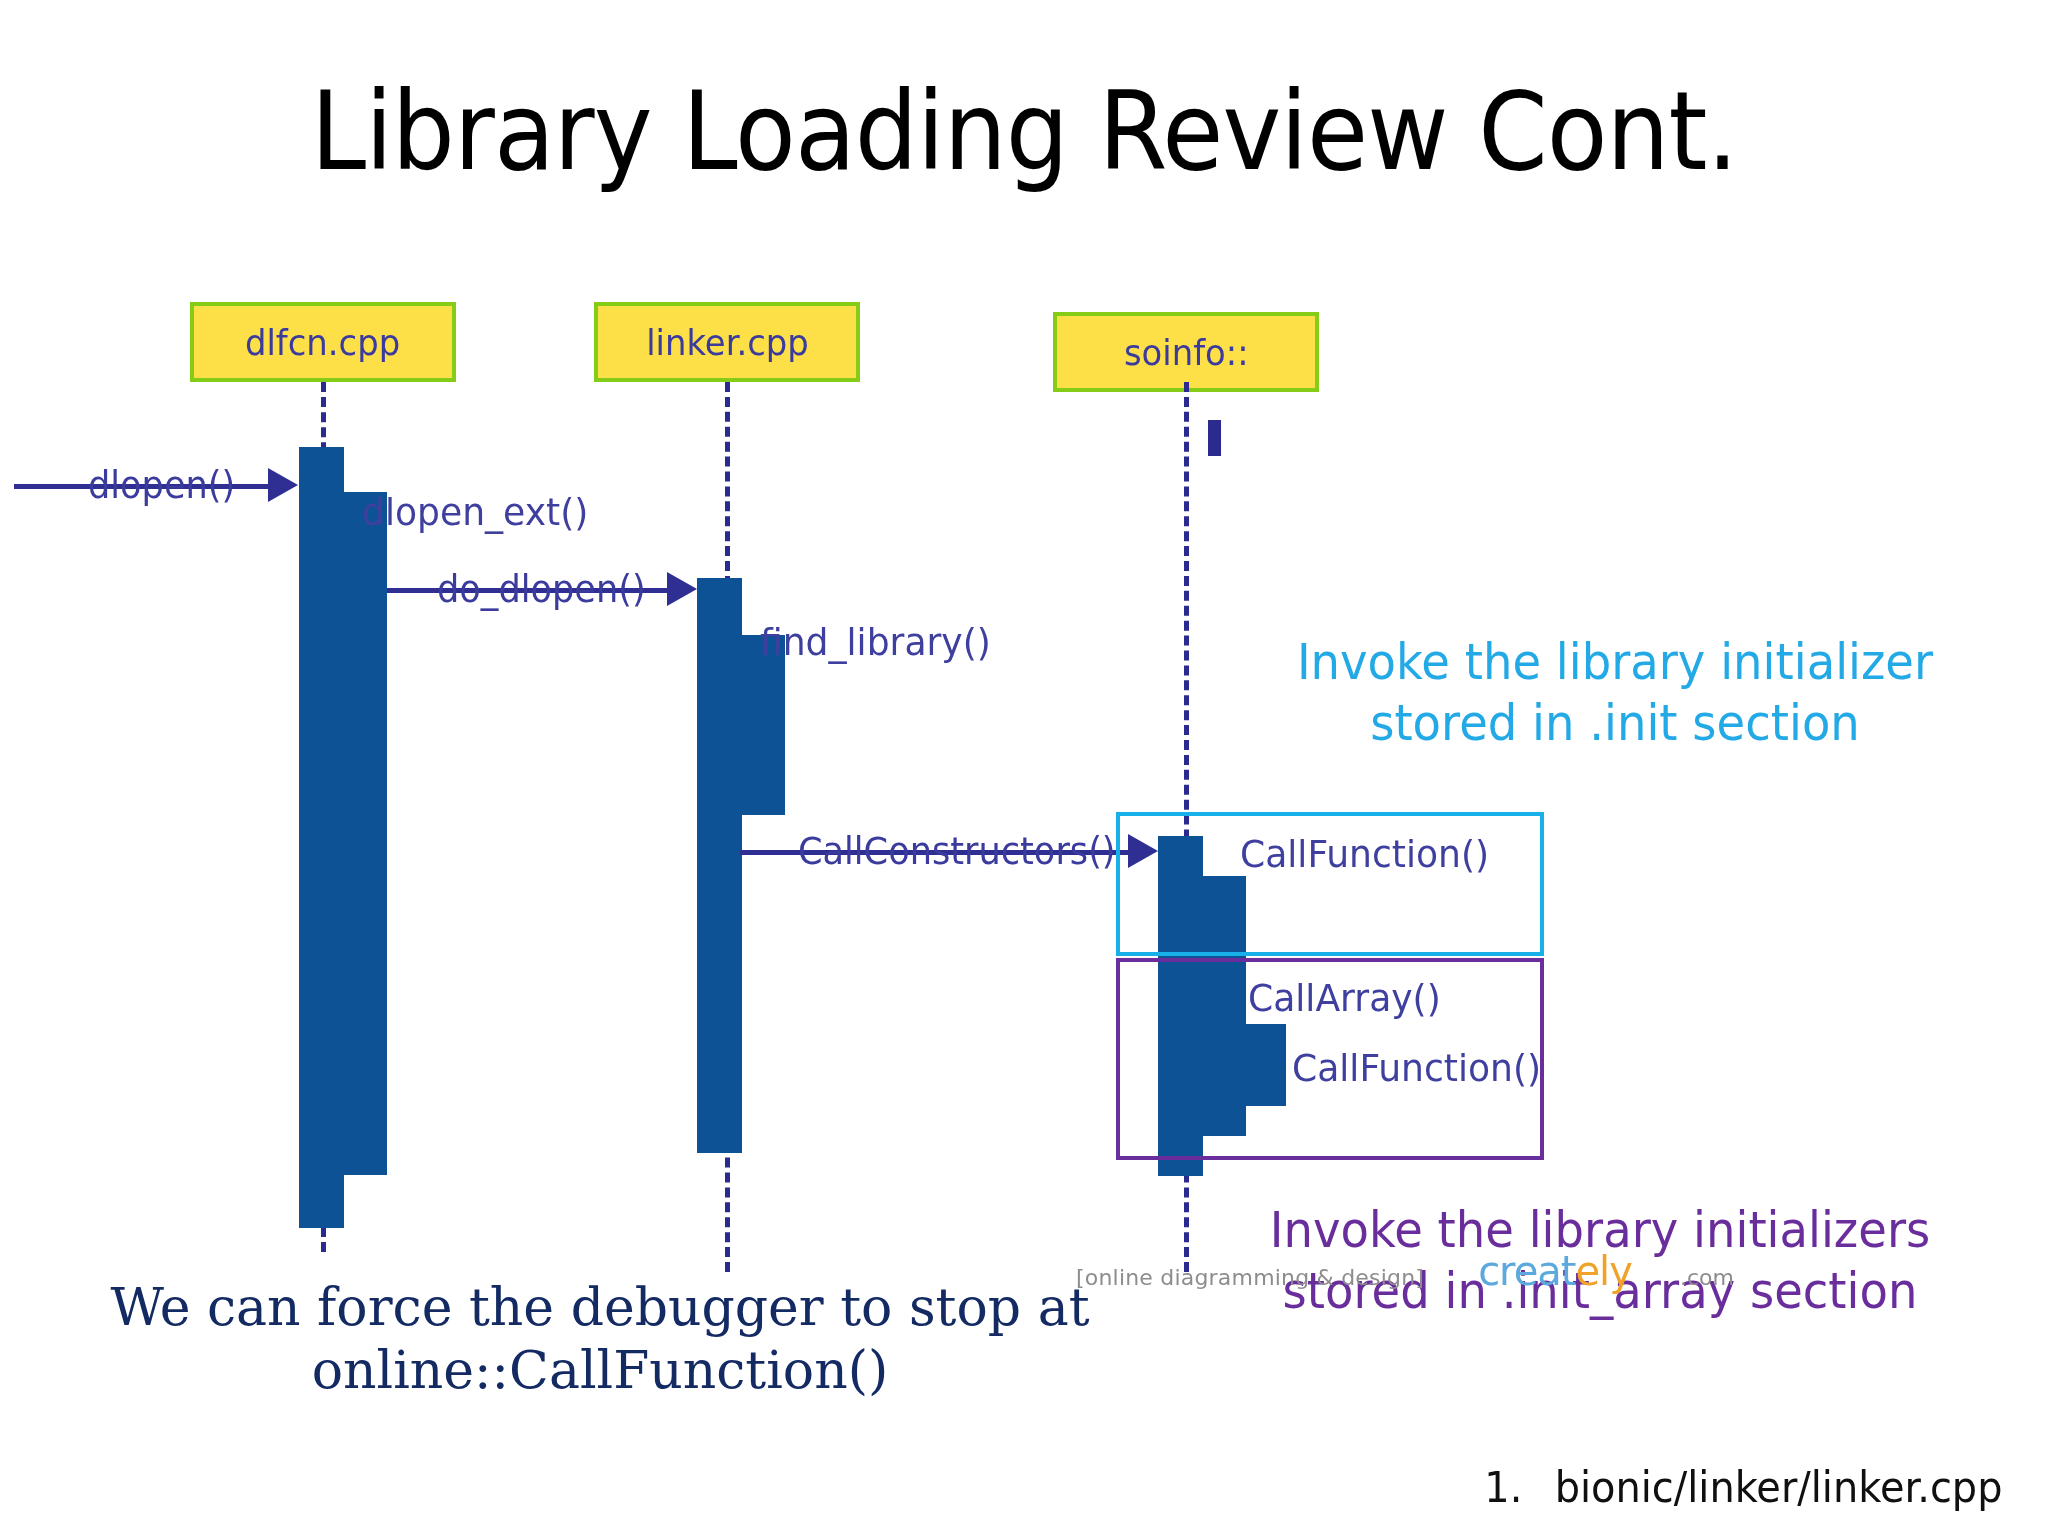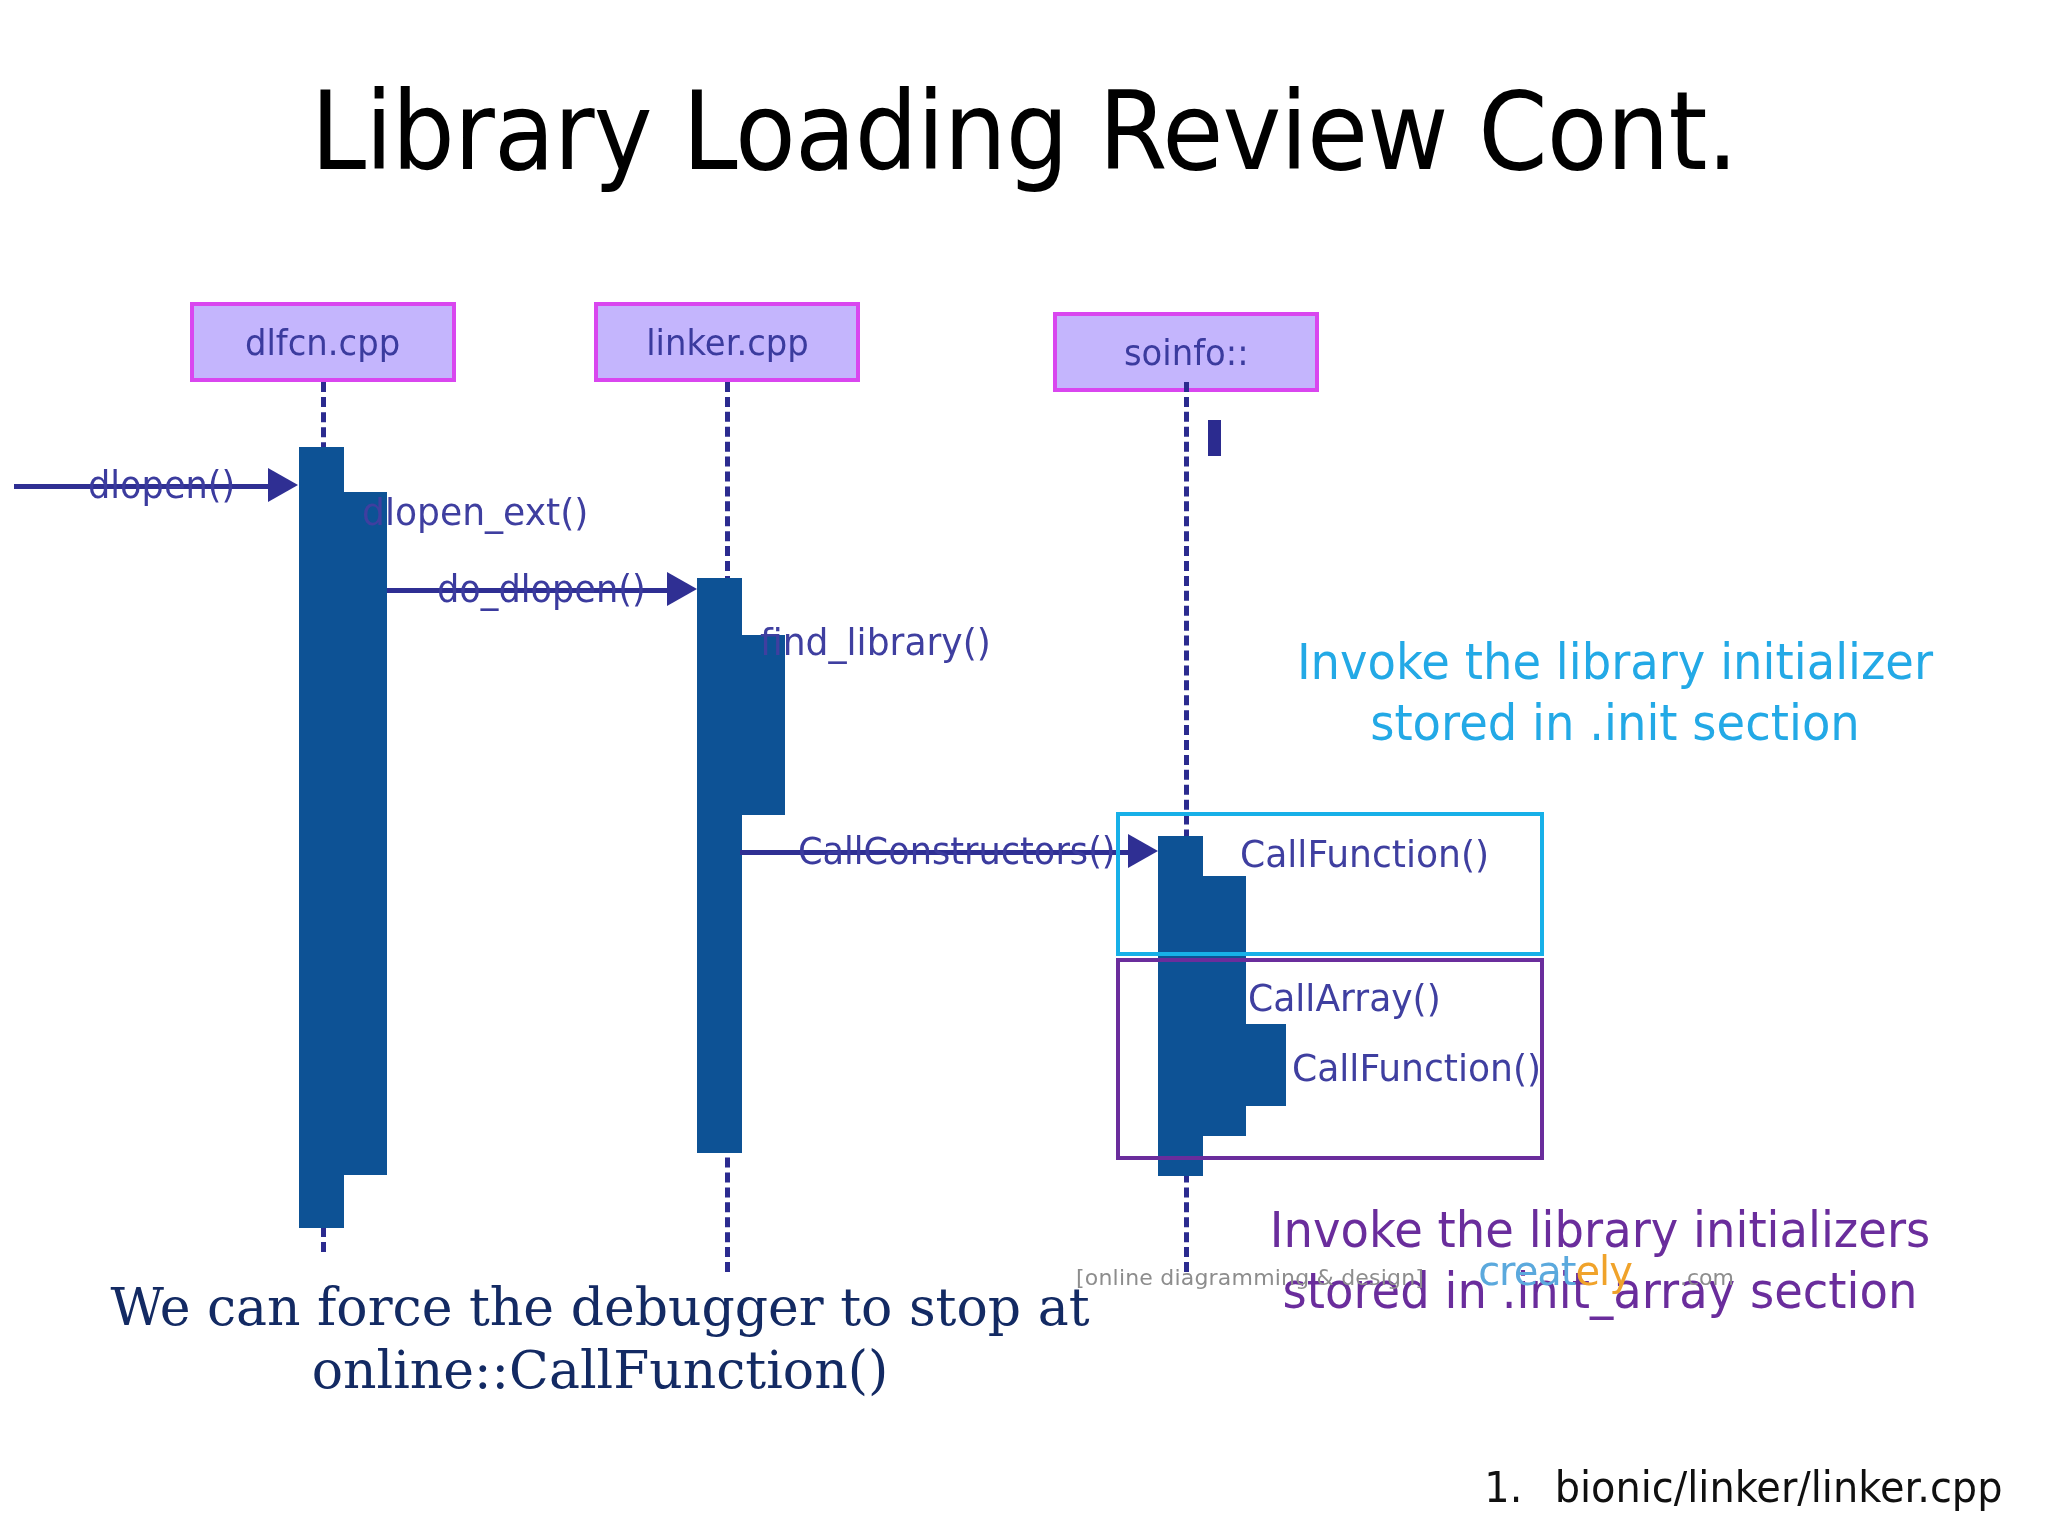--- a/index.html
+++ b/index.html
@@ -31,22 +31,22 @@
     transform: scaleX(0.92);
   }
   
   #diagram {
     position: absolute;
     left: 0; top: 0;
     width: 2048px; height: 1536px;
   }
   .lifeline-box {
     position: absolute;
-    border: 4px solid #d946ef;
-    background: #c4b5fd;
+    border: 4px solid #84cc16;
+    background: #fde047;
     box-sizing: border-box;
     display: flex;
     align-items: center;
     justify-content: center;
   }
   .lifeline-box span {
     font-family: "DejaVu Sans", sans-serif;
     font-size: 36px;
     color: #3b3b9e;
     transform: scaleX(0.94);

